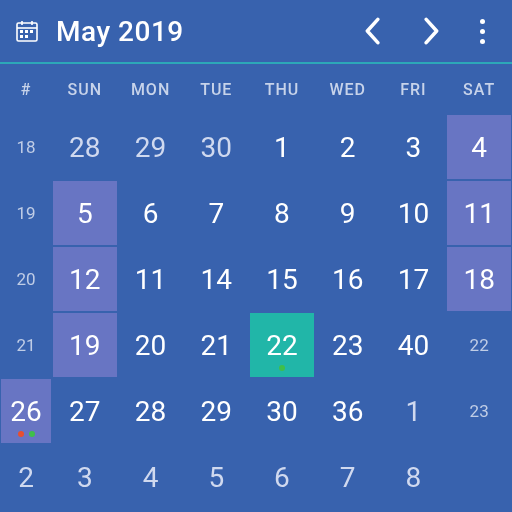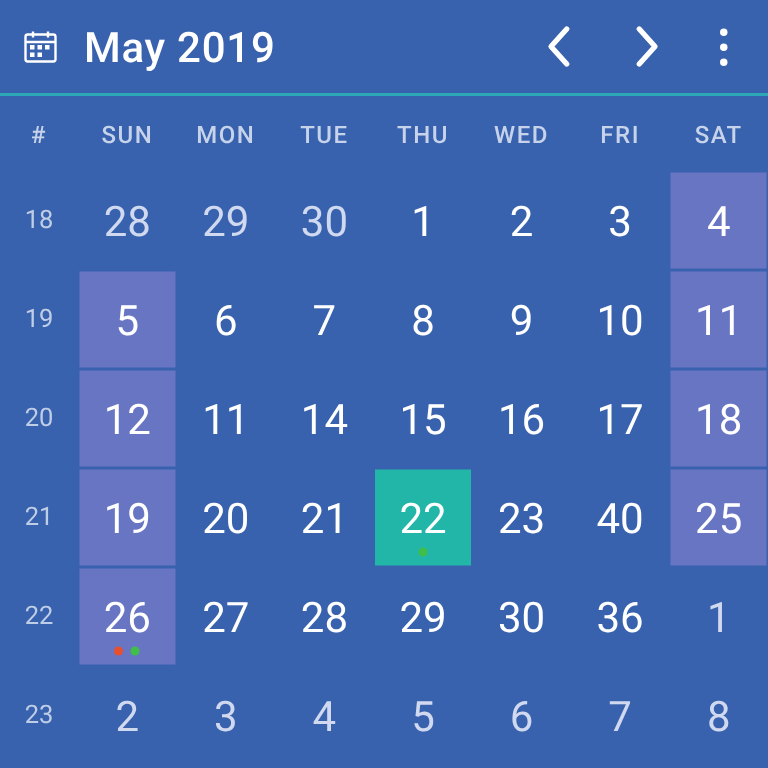--- a/index.html
+++ b/index.html
@@ -152,21 +152,20 @@
     <div class="day weekend">18</div>
     <div class="wknum">21</div>
     <div class="day weekend">19</div>
     <div class="day">20</div>
     <div class="day">21</div>
     <div class="day today">22<div class="ind">
         <span style="background: rgb(63, 191, 74);"></span>
       </div></div>
     <div class="day">23</div>
     <div class="day">40</div>
-    <div class="day weekend">25</div>
     <div class="wknum">22</div>
     <div class="day weekend">26<div class="ind">
         <span style="background: rgb(232, 79, 47);"></span>
         <span style="background: rgb(63, 191, 74);"></span>
       </div></div>
     <div class="day">27</div>
     <div class="day">28</div>
     <div class="day">29</div>
     <div class="day">30</div>
     <div class="day">36</div>

